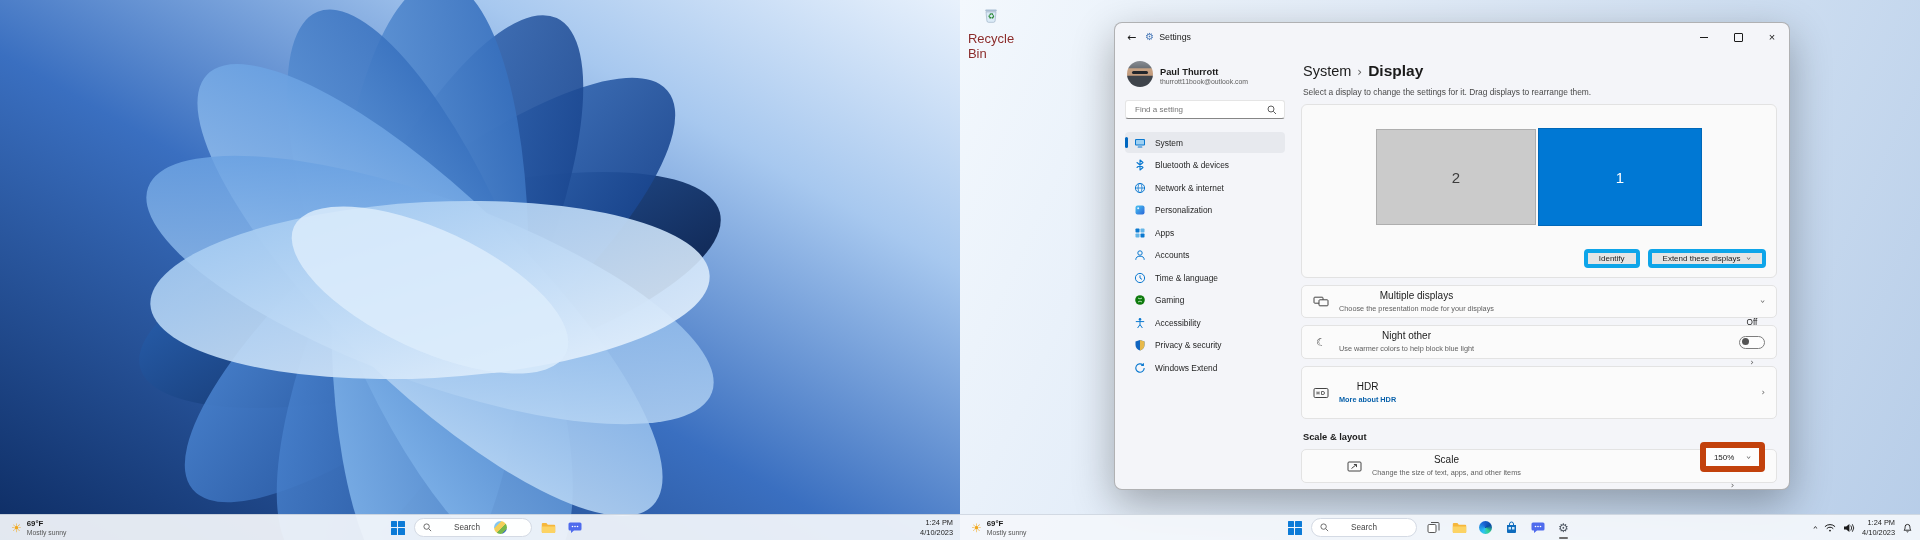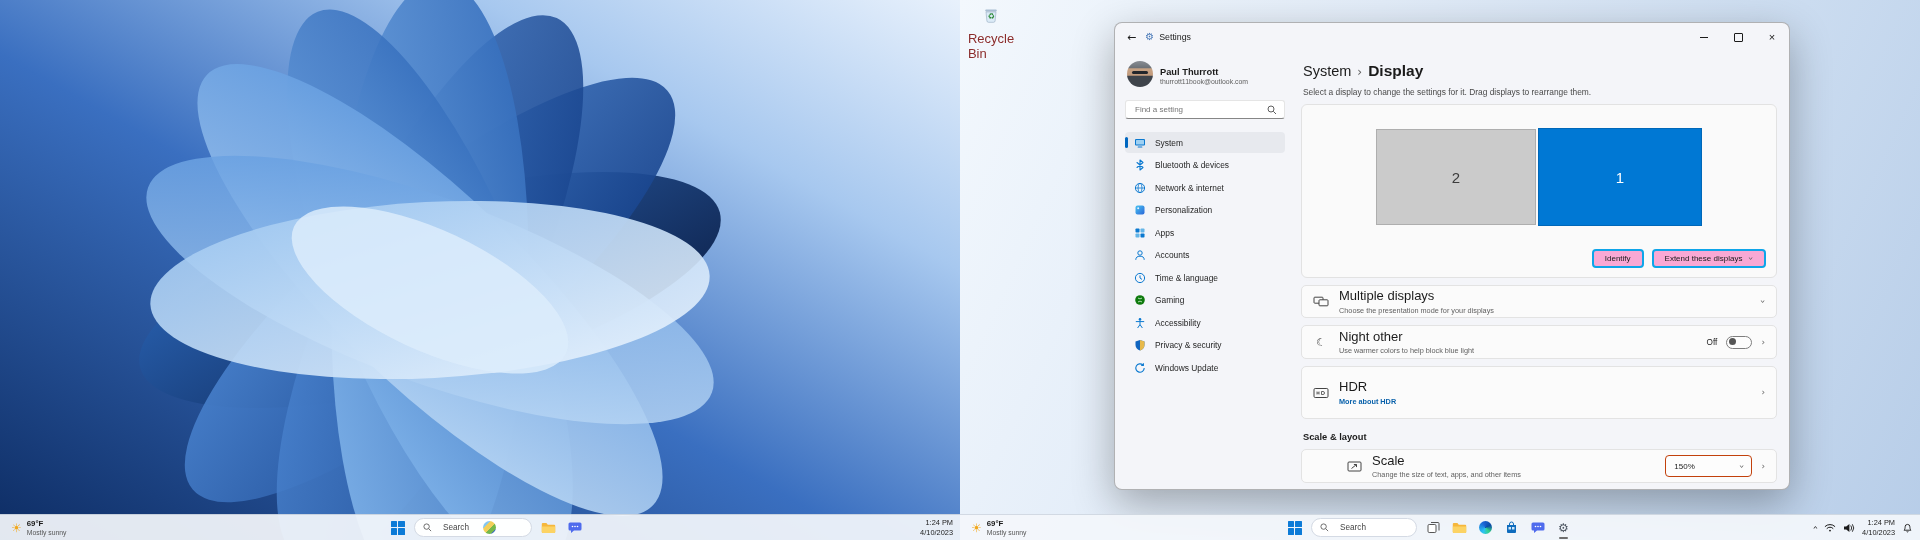--- a/index.html
+++ b/index.html
@@ -15,21 +15,21 @@
   .weather{position:absolute;left:6px;top:0;height:100%;display:flex;align-items:center;gap:5px;padding:0 5px;border-radius:4px;}
   .uni{font-family:"DejaVu Sans",sans-serif;}
   .weather-sun{font-size:12px;color:#f2a81d;line-height:1;}
   .weather-txt{display:flex;flex-direction:column;justify-content:center;}
   .weather-temp{font-size:7.8px;color:#1b1b1b;line-height:1.25;font-weight:bold;}
   .weather-cond{font-size:6.8px;color:#555;line-height:1.1;}
   .tb-group{position:absolute;top:0;height:100%;display:flex;align-items:center;gap:7px;}
   .start-logo{width:14px;height:14px;display:grid;grid-template-columns:1fr 1fr;grid-template-rows:1fr 1fr;gap:1.5px;}
   .start-logo i{background:#0d7bd7;border-radius:0.5px;}
   .search-pill{height:19px;border-radius:10px;background:rgba(255,255,255,.95);border:1px solid #d4dae4;display:flex;align-items:center;padding:2px 3px 2px 8px;box-sizing:border-box;}
-  .search-label{font-size:8.2px;color:#454545;margin-left:11px;}
+  .search-label{font-size:8.2px;color:#454545;margin-left:22px;}
   .bing-thumb{width:13px;height:13px;border-radius:50%;margin-left:14px;background:linear-gradient(135deg,#86c6ee 0 30%,#f2cf5a 30% 55%,#76b84b 55% 78%,#3d70b6 78%);}
   .tb-app{height:100%;width:19px;display:flex;align-items:center;justify-content:center;position:relative;}
   .tb-app.active::after{content:"";position:absolute;bottom:1px;left:5px;right:5px;height:2px;border-radius:2px;background:#6d6d6d;}
   .edge-ball{width:13px;height:13px;border-radius:50%;background:conic-gradient(from 210deg,#2cc3f5,#1b62d4 35%,#0a4ba4 60%,#35d187 80%,#2cc3f5);}
   .gear-app{font-size:12px;color:#4c5560;line-height:1;}
   .tray{position:absolute;right:7px;top:0;height:100%;display:flex;align-items:center;gap:7px;}
   .clock{text-align:right;font-size:7.4px;color:#1b1b1b;line-height:1.3;}
   .chev{font-family:"DejaVu Sans",sans-serif;color:#5f5f5f;display:inline-block;line-height:1;}
   .chev-up{transform:rotate(-90deg);font-size:9px;color:#1b1b1b;}
 
@@ -74,41 +74,41 @@
   .bc-sep{font-size:12px;color:#5f5f5f;}
   .bc-current{font-size:15.5px;font-weight:bold;color:#1b1b1b;}
   .page-desc{font-size:8.4px;color:#4a4a4a;margin:7px 0 0 2px;}
 
   .display-card{margin-top:7px;height:174px;background:#fafafa;border:1px solid #e2e2e2;border-radius:6px;position:relative;box-sizing:border-box;}
   .monitors{position:absolute;left:0;right:0;top:23px;display:flex;justify-content:center;align-items:flex-start;gap:2px;}
   .mon{display:flex;align-items:center;justify-content:center;font-size:15px;box-sizing:border-box;}
   .mon-2{width:160px;height:96px;background:#cbcbcb;border:1px solid #aeaeae;color:#3c3c3c;margin-top:1px;}
   .mon-1{width:164px;height:98px;background:#0078d4;border:1px solid #0067b8;color:#fff;}
   .card-controls{position:absolute;right:10px;bottom:9px;display:flex;gap:8px;}
-  .btn{height:19px;background:#f9a8d4;border:2px solid #0ea5e9;border-radius:4px;font-size:8px;color:#1b1b1b;display:flex;align-items:center;padding:0 11px;box-sizing:border-box;text-align:right;}
+  .btn{height:19px;background:#e5e5e5;border:4px solid #0ea5e9;border-radius:4px;font-size:8px;color:#1b1b1b;display:flex;align-items:center;padding:0 11px;box-sizing:border-box;text-align:right;}
   .btn .chev-down{margin-left:7px;}
   .chev-down{display:inline-block;transform:rotate(90deg);font-size:9px;}
   .chev-right{font-size:9px;}
 
   .row{margin-top:7px;background:#fbfbfb;border:1px solid #e3e3e3;border-radius:5px;display:flex;align-items:center;padding:0 11px;box-sizing:border-box;}
   .row-icon{width:16px;display:flex;justify-content:center;align-items:center;margin-right:10px;color:#333;flex:0 0 16px;}
   .row-main{display:flex;flex-direction:column;gap:1.5px;min-width:0;}
-  .row-title{font-size:13px;color:#1b1b1b;line-height:1.25;}
+  .row-title{font-size:10px;color:#1b1b1b;line-height:1.25;text-align:center;}
   .row-sub{font-size:7.3px;color:#5f5f5f;line-height:1.25;}
   .row-sub.link{color:#0a62ab;font-weight:bold;}
-  .row-right{margin-left:auto;display:flex;align-items:center;gap:9px;}
+  .row-right{margin-left:auto;display:flex;align-items:center;gap:9px;flex-direction:column;}
   .row.multiple{height:33px;}
   .row.night{height:34px;}
   .row.hdr{height:53px;}
   .row.scale{height:34px;padding-left:44px;}
   .section-h{margin:13px 0 0 2px;font-size:9.3px;font-weight:bold;color:#1b1b1b;}
   .off-label{font-size:8.2px;color:#1b1b1b;}
   .toggle{width:26px;height:13px;border:1px solid #7e7e7e;border-radius:7px;position:relative;background:#fdfdfd;box-sizing:border-box;}
   .toggle::after{content:"";position:absolute;left:2px;top:1.5px;width:7px;height:7px;border-radius:50%;background:#555;}
-  .select-box{height:22px;background:#fdfdfd;border:1px solid #c2410c;border-radius:4px;display:flex;align-items:center;padding:0 8px;font-size:8px;color:#1b1b1b;box-sizing:border-box;gap:32px;}
+  .select-box{height:30px;background:#fdfdfd;border:6px solid #c2410c;border-radius:4px;display:flex;align-items:center;padding:0 8px;font-size:8px;color:#1b1b1b;box-sizing:border-box;}
   .select-box .chev-down{margin-left:13px;}
   .moon-glyph{font-size:11px;color:#333;line-height:1;}
 </style>
 </head>
 <body>
 
 <div class="canvas">
 
   <div class="monitor monitor-left">
     <svg class="bloom" viewBox="0 0 960 540" preserveAspectRatio="none">
@@ -354,21 +354,21 @@
               </span>
               <span>Privacy &amp; security</span>
             </div>
             <div class="nav-item">
               <span class="nav-icon">
                 <svg viewBox="0 0 12 12" width="12" height="12" fill="none" stroke="#0b79d0" stroke-width="1.1">
                     <path d="M10.2 6 a4.2 4.2 0 1 1 -1.3 -3"></path>
                     <path d="M9.4 1.2 v2.2 h-2.2" stroke-linejoin="round"></path>
                   </svg>
               </span>
-              <span>Windows Update</span>
+              <span>Windows Extend</span>
             </div>
           </div>
         </div>
 
         <div class="content">
           <div class="breadcrumb">
             <span class="bc-parent">System</span>
             <span class="bc-sep chev">›</span>
             <span class="bc-current">Display</span>
           </div>

